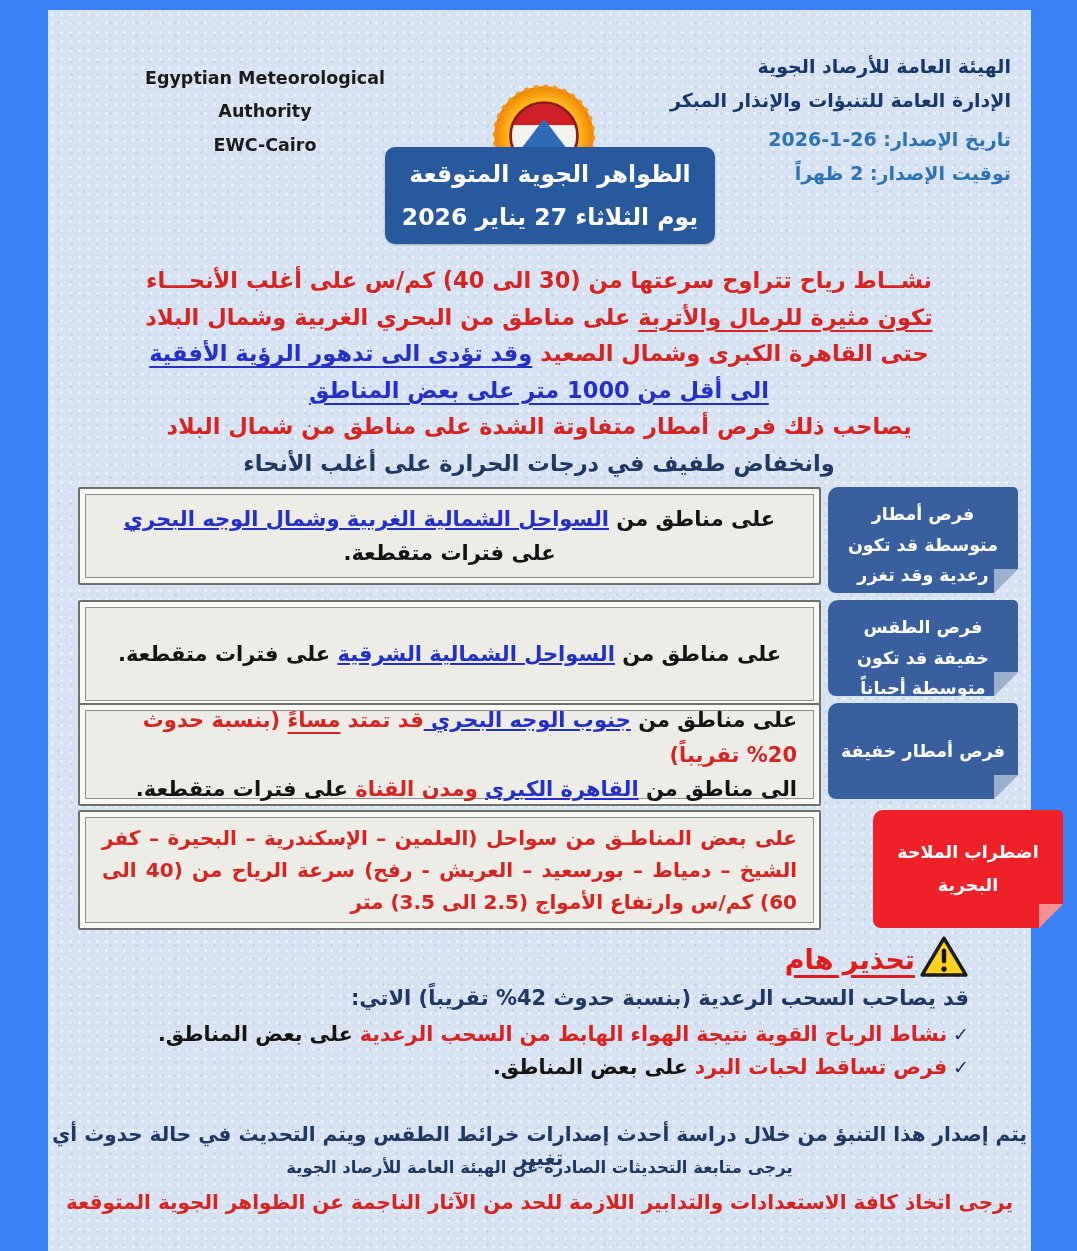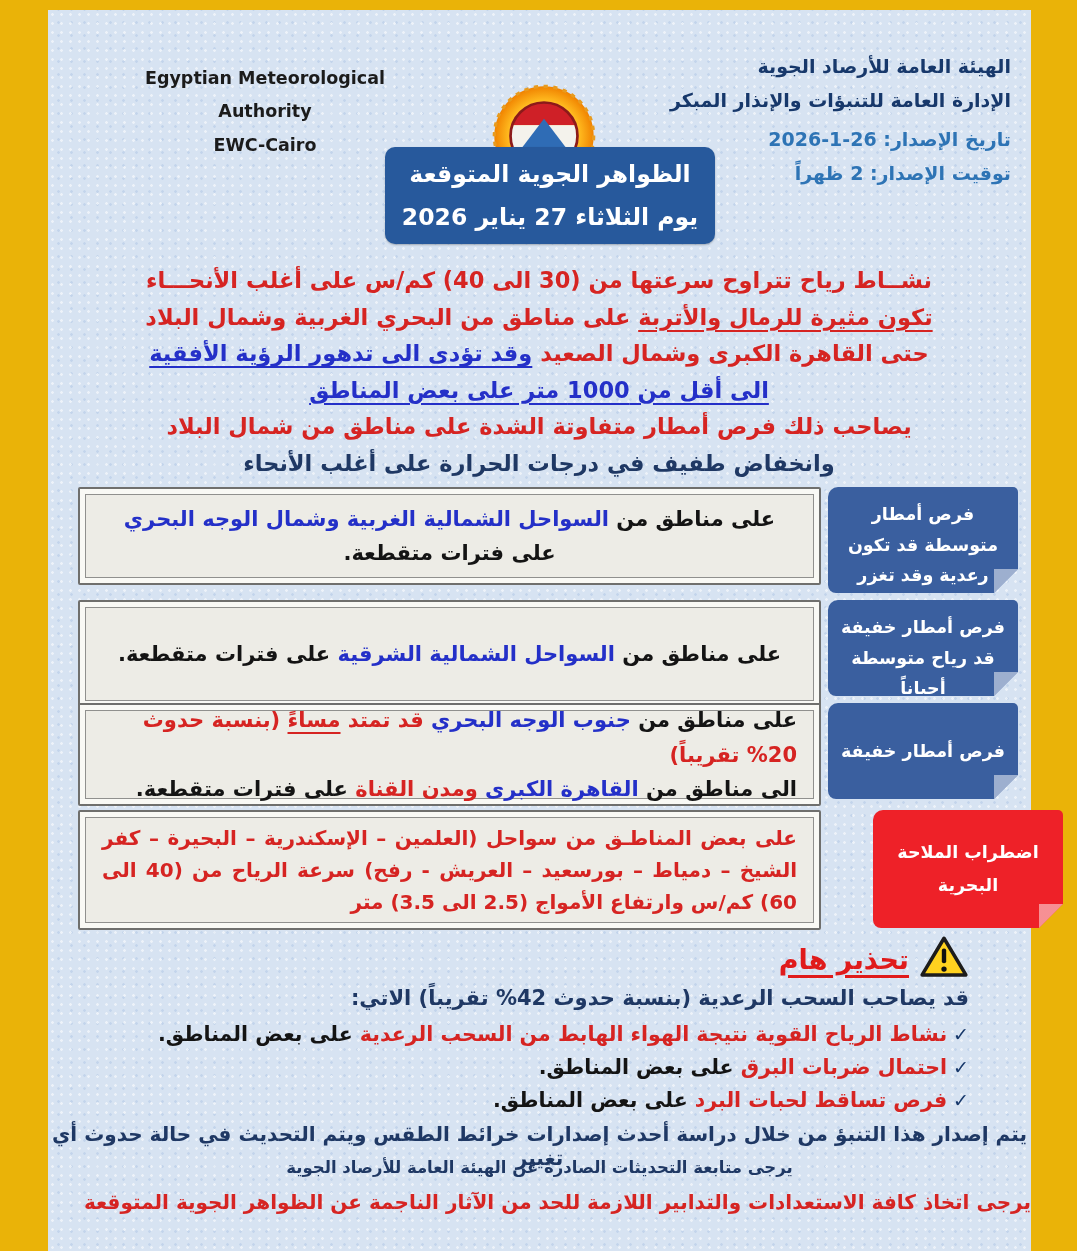--- a/index.html
+++ b/index.html
@@ -3,21 +3,21 @@
 <meta charset="utf-8">
 <style>
   * { margin:0; padding:0; box-sizing:border-box; }
   body {
     font-family: "DejaVu Sans", sans-serif;
     background:#f3f3f1;
     width:1077px; height:1251px;
     position:relative;
     font-weight:700;
   }
-  .page { position:absolute; inset:0; width:1077px; height:1251px; background:#eab308; }
+  .page { position:absolute; inset:0; width:1077px; height:1251px; background:#3b82f6; }
   .doc {
     position:absolute; left:48px; top:10px; width:983px; height:1241px;
     direction:rtl;
     background-color:#d7e3f2;
     background-image:
       radial-gradient(rgba(255,255,255,.55) 1px, transparent 1.6px),
       radial-gradient(rgba(150,180,220,.30) 1px, transparent 1.6px);
     background-size:9px 9px, 13px 13px;
     background-position:0 0, 4px 6px;
   }
@@ -35,21 +35,21 @@
     left:337px; top:137px; width:330px; height:97px;
     background:#27599c; border-radius:10px; color:#fff;
     display:flex; flex-direction:column; align-items:center; justify-content:center;
     font-size:23.5px; line-height:1.8; text-align:center;
     box-shadow:0 1px 2px rgba(0,0,0,.25);
   }
 
   
   .summary { left:18px; top:252px; width:946px; text-align:center; font-size:22.5px; line-height:36.5px; }
   .red  { color:#d62422; }
-  .blue { color:#2430c8; }
+  .blue { color:#2430c8;text-decoration:underline; }
   .navy { color:#1f3864; }
   .black{ color:#141414; }
   .u { text-decoration:underline; text-decoration-thickness:2px; text-underline-offset:5px; }
 
   
   .gbox {
     position:absolute; left:30px; width:743px;
     background:#edece6;
     border:2px solid #6f6f6d;
     box-shadow: inset 0 0 0 5px #f9f9f5, inset 0 0 0 6px #90908e;
@@ -71,30 +71,30 @@
     display:flex; align-items:flex-start; justify-content:center;
   }
   .tab::after {
     content:""; position:absolute; right:0; bottom:0; width:24px; height:24px;
     background:linear-gradient(to top left, rgba(0,0,0,0) 47%, rgba(255,255,255,.5) 50%);
   }
   .tab-blue { background:#3a5f9f; }
   .tab-red  { background:#ee2128; }
 
   
-  .warn-head { right:62px; top:924px; display:flex; align-items:center; gap:10px; }
+  .warn-head { right:62px; top:924px; display:flex; align-items:center; gap:4px; }
   .warn-title { color:#e01b1b; font-size:27px; text-decoration:underline; text-decoration-thickness:2.5px; text-underline-offset:6px; }
   .warn-intro { right:62px; top:976px; text-align:right; color:#1f3864; font-size:21px; }
   .checklist { right:62px; top:1008px; text-align:right; font-size:20.5px; line-height:1.62; }
   .check { color:#17386b; margin-left:6px; font-size:19px; }
 
   
   .f1 { left:0; top:1112px; width:983px; text-align:center; color:#1f3864; font-size:20px; }
   .f2 { left:0; top:1148px; width:983px; text-align:center; color:#1f3864; font-size:16.5px; }
-  .f3 { left:0; top:1180px; width:983px; color:#d62422; font-size:20px; }
+  .f3 { left:0; top:1180px; width:983px; text-align:center; color:#d62422; font-size:20px; }
 </style>
 </head>
 <body>
 
 <div class="page">
   <div class="doc">
 
     <div class="abs en-header">
       <div>Egyptian Meteorological Authority</div>
       <div>EWC-Cairo</div>
@@ -152,21 +152,21 @@
       <div class="line center-line"><span class="black">على مناطق من </span><span class="blue">السواحل الشمالية الغربية وشمال الوجه البحري</span><span class="black"> على فترات متقطعة.</span></div>
     </div>
     <div class="tab tab-blue" style="top:477px; height:106px;">
       <span>فرص أمطار متوسطة قد تكون رعدية وقد تغزر أحياناً</span>
     </div>
 
     <div class="gbox" style="top:590px; height:108px;">
       <div class="line center-line"><span class="black">على مناطق من </span><span class="blue">السواحل الشمالية الشرقية</span><span class="black"> على فترات متقطعة.</span></div>
     </div>
     <div class="tab tab-blue" style="top:590px; height:96px;">
-      <span>فرص أمطار خفيفة قد رياح متوسطة أحياناً</span>
+      <span>فرص الطقس خفيفة قد تكون متوسطة أحياناً</span>
     </div>
 
     <div class="gbox" style="top:693px; height:103px;">
       <div class="line right-line"><span class="black">على مناطق من </span><span class="blue">جنوب الوجه البحري </span><span class="red">قد تمتد </span><span class="red u">مساءً</span><span class="red"> (بنسبة حدوث 20% تقريباً)</span></div>
       <div class="line right-line"><span class="black">الى مناطق من </span><span class="blue">القاهرة الكبرى</span><span class="red"> ومدن القناة</span><span class="black"> على فترات متقطعة.</span></div>
     </div>
     <div class="tab tab-blue" style="top:693px; height:96px; align-items:center;">
       <span>فرص أمطار خفيفة</span>
     </div>
 
@@ -184,21 +184,20 @@
           <rect x="29.2" y="17" width="5.6" height="19" rx="2.6" fill="#111"></rect>
           <circle cx="32" cy="43.5" r="3.4" fill="#111"></circle>
         </svg>
       </span>
       <span class="warn-title">تحذير هام</span>
     </div>
     <div class="abs warn-intro navy">قد يصاحب السحب الرعدية (بنسبة حدوث 42% تقريباً) الاتي:</div>
 
     <div class="abs checklist">
       <div><span class="check">✓</span><span class="red">نشاط الرياح القوية نتيجة الهواء الهابط من السحب الرعدية</span><span class="black"> على بعض المناطق.</span></div>
-      <div><span class="check">✓</span><span class="red">احتمال ضربات البرق</span><span class="black"> على بعض المناطق.</span></div>
       <div><span class="check">✓</span><span class="red">فرص تساقط لحبات البرد</span><span class="black"> على بعض المناطق.</span></div>
     </div>
 
     <div class="abs f1">يتم إصدار هذا التنبؤ من خلال دراسة أحدث إصدارات خرائط الطقس ويتم التحديث في حالة حدوث أي تغيير</div>
     <div class="abs f2">يرجى متابعة التحديثات الصادرة عن الهيئة العامة للأرصاد الجوية</div>
     <div class="abs f3">يرجى اتخاذ كافة الاستعدادات والتدابير اللازمة للحد من الآثار الناجمة عن الظواهر الجوية المتوقعة</div>
 
   </div>
 </div>
 

